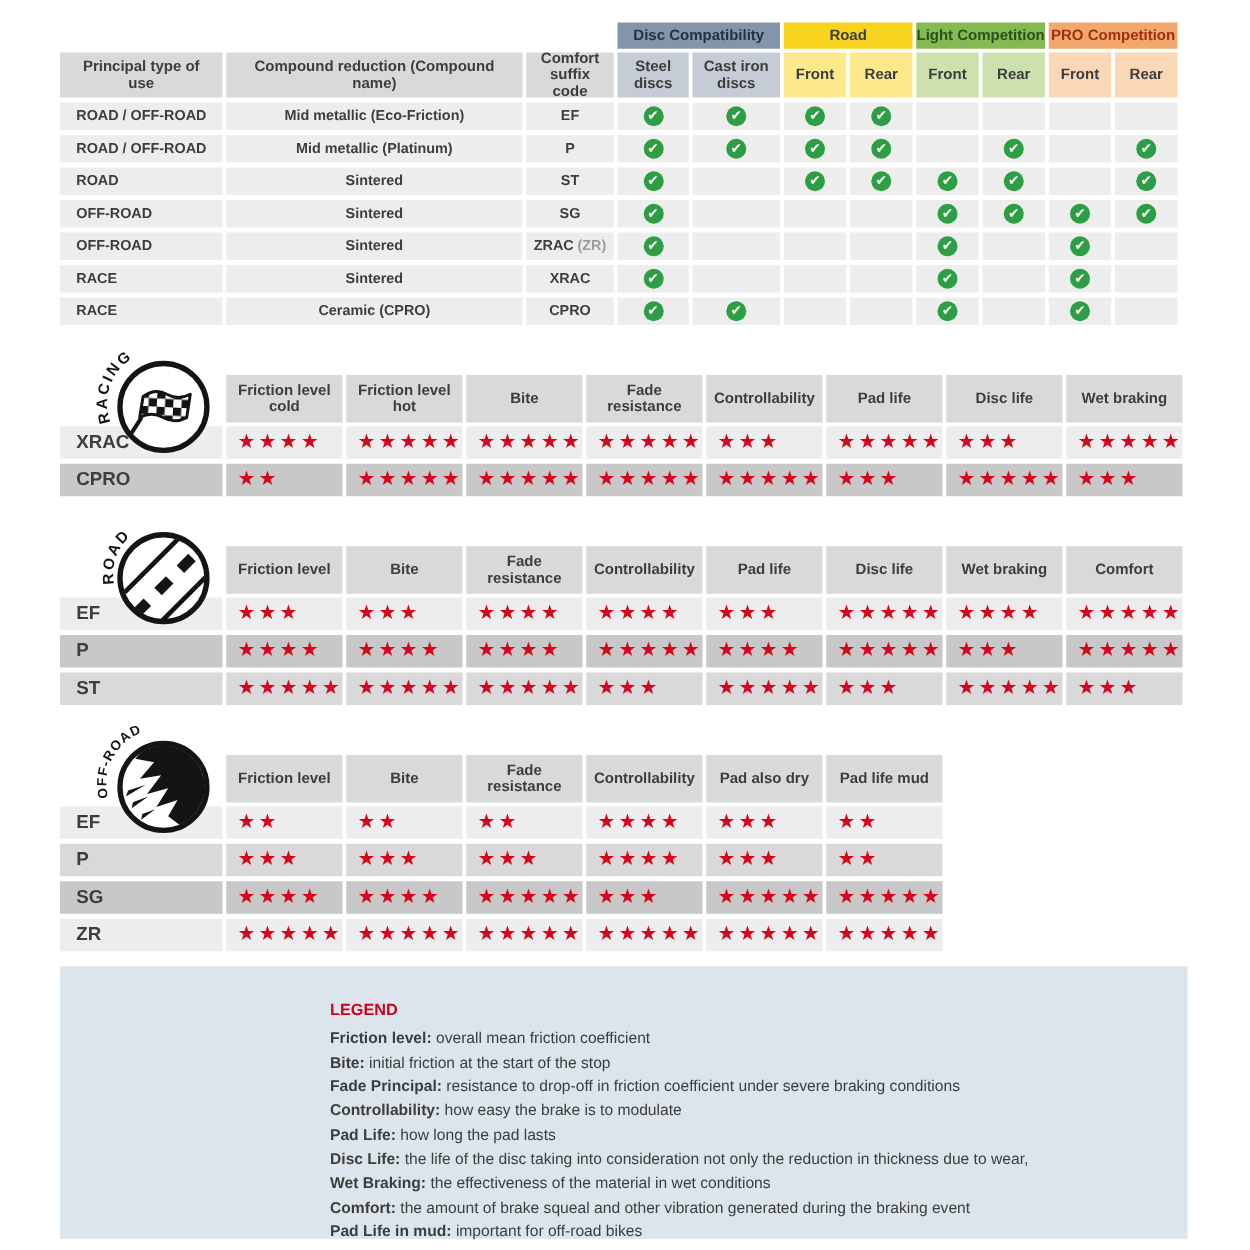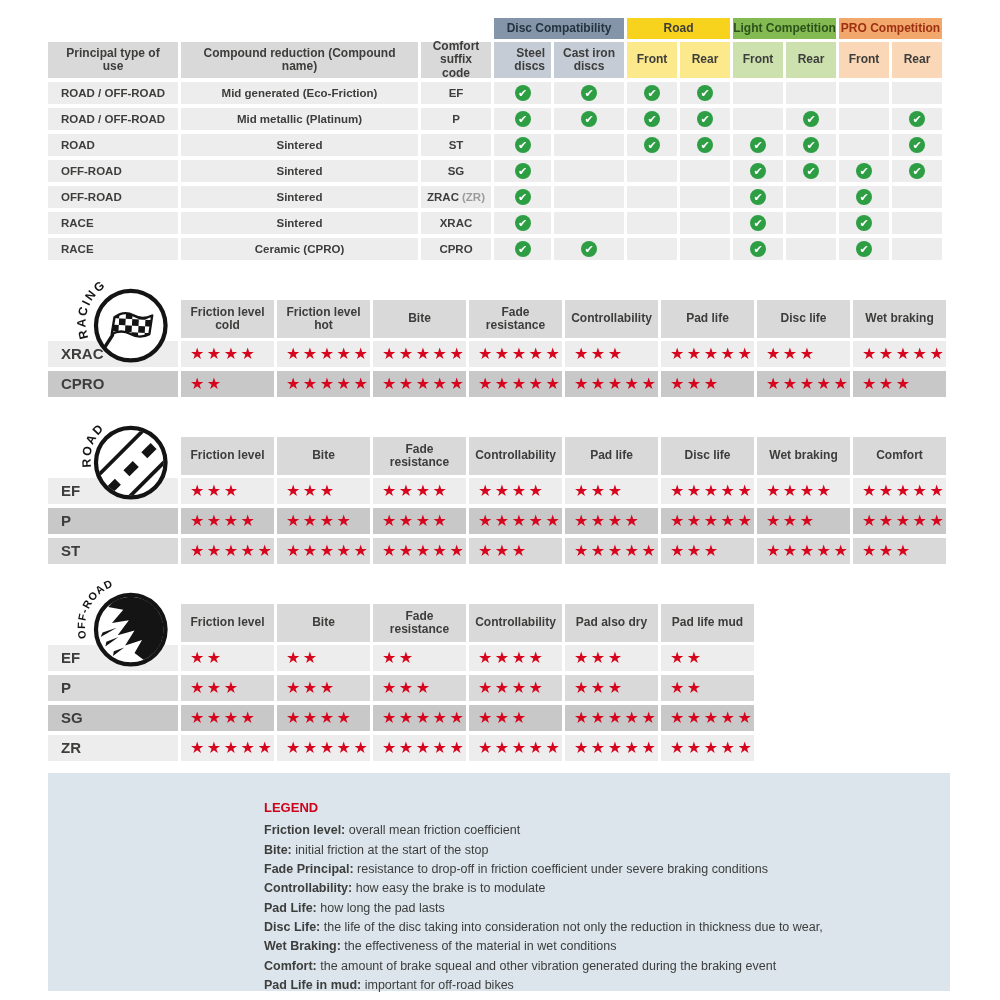--- a/index.html
+++ b/index.html
@@ -70,33 +70,33 @@
         <div style="grid-column: 1 / 4;"></div>
         <div class="cell group-cell" style="background: rgb(132, 149, 169); color: rgb(36, 50, 64);">Disc Compatibility</div>
         <div class="cell group-cell" style="background: rgb(248, 211, 30); color: rgb(60, 60, 59);">Road</div>
         <div class="cell group-cell" style="background: rgb(132, 186, 82); color: rgb(43, 82, 26);">Light Competition</div>
         <div class="cell group-cell" style="background: rgb(242, 167, 108); color: rgb(158, 48, 18);">PRO Competition</div>
       </div>
     <div class="compat-grid header-row" id="compat-header-row">
         <div class="cell hcell use-col">Principal type of use</div>
         <div class="cell hcell">Compound reduction (Compound name)</div>
         <div class="cell hcell">Comfort suffix code</div>
-        <div class="cell hcell" style="background: rgb(197, 204, 213); text-align: right;">Steel discs</div>
+        <div class="cell hcell" style="background: rgb(197, 204, 213);">Steel discs</div>
         <div class="cell hcell" style="background: rgb(197, 204, 213);">Cast iron discs</div>
         <div class="cell hcell" style="background: rgb(251, 233, 140);">Front</div>
         <div class="cell hcell" style="background: rgb(251, 233, 140);">Rear</div>
         <div class="cell hcell" style="background: rgb(204, 225, 173);">Front</div>
         <div class="cell hcell" style="background: rgb(204, 225, 173);">Rear</div>
         <div class="cell hcell" style="background: rgb(249, 215, 183);">Front</div>
         <div class="cell hcell" style="background: rgb(249, 215, 183);">Rear</div>
       </div>
     <div id="compat-rows">
         <div class="compat-grid compat-row">
           <div class="cell dcell use-cell">ROAD / OFF-ROAD</div>
-          <div class="cell dcell">Mid generated (Eco-Friction)</div>
+          <div class="cell dcell">Mid metallic (Eco-Friction)</div>
           <div class="cell dcell">EF</div>
           <div class="cell dcell">
             <span class="check" style="background: rgb(46, 158, 68);">✔</span>
           </div>
           <div class="cell dcell">
             <span class="check" style="background: rgb(46, 158, 68);">✔</span>
           </div>
           <div class="cell dcell">
             <span class="check" style="background: rgb(46, 158, 68);">✔</span>
           </div>

